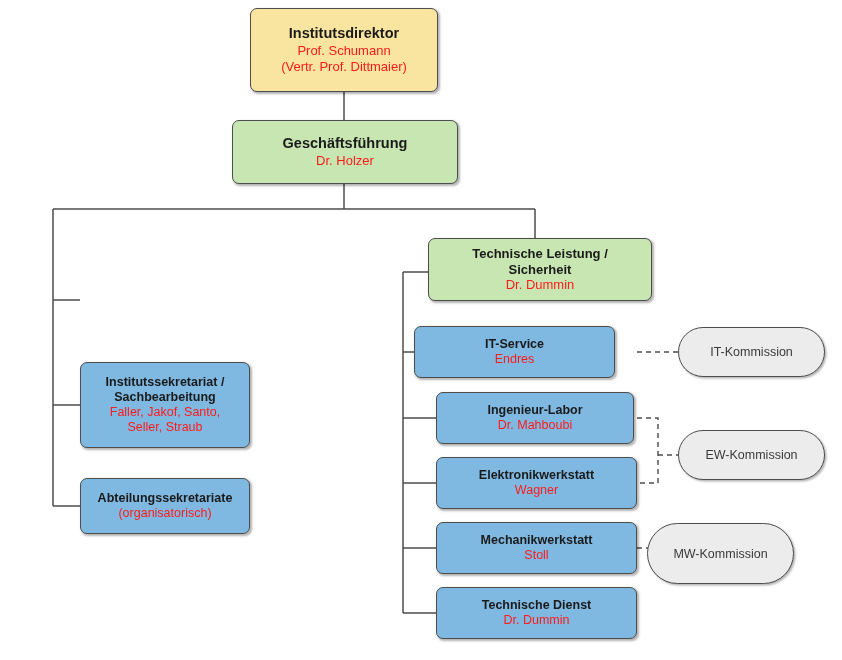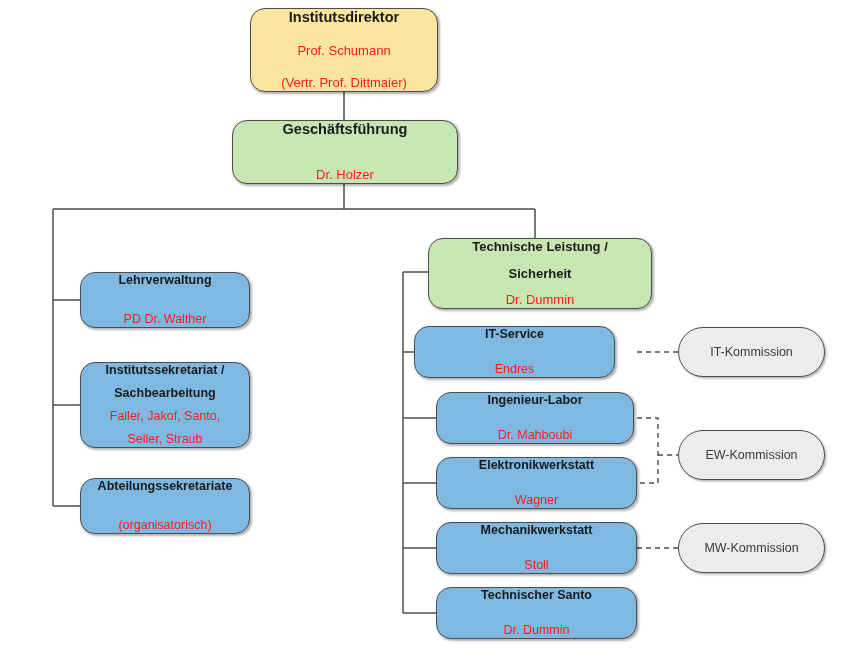--- a/index.html
+++ b/index.html
@@ -2,22 +2,22 @@
 <html><head>
 <meta charset="utf-8">
 <style>
   html,body{margin:0;padding:0;background:#ffffff;}
   body{width:842px;height:660px;position:relative;overflow:hidden;
        font-family:"Liberation Sans","DejaVu Sans",sans-serif;}
   #canvas{position:absolute;left:0;top:0;width:842px;height:660px;}
   svg.lines{position:absolute;left:0;top:0;width:842px;height:660px;pointer-events:none;}
 
   .node{position:absolute;box-sizing:border-box;border:1.6px solid #4d4d4d;
-        border-radius:15px;display:flex;flex-direction:column;align-items:center;
-        justify-content:space-between;text-align:center;
+        border-radius:7px;display:flex;flex-direction:column;align-items:center;
+        justify-content:center;text-align:center;
         box-shadow:1.5px 1.5px 2.2px rgba(0,0,0,0.30);}
   .node .title{font-weight:bold;color:#1a1a1a;line-height:1.22;}
   .node .person{color:#ff1a1a;line-height:1.22;}
 
   .yellow{background:#fae5a0;}
   .green{background:#c8e6b2;}
   .blue{background:#7fb9e2;}
 
   .ellipse{position:absolute;box-sizing:border-box;background:#ececec;
            border:1.6px solid #4d4d4d;border-radius:999px;display:flex;
@@ -69,38 +69,34 @@
     <div class="title" style="font-size:14.5px;">Institutsdirektor</div>
     <div class="person" style="font-size:13px;">Prof. Schumann</div>
     <div class="person" style="font-size:13px;">(Vertr. Prof. Dittmaier)</div>
   </div>
 
   <div class="node green" style="left:232px;top:120px;width:226px;height:64px;">
     <div class="title" style="font-size:14.5px;">Geschäftsführung</div>
     <div class="person" style="font-size:13px;">Dr. Holzer</div>
   </div>
 
-  <div class="node blue" style="left:80px;top:272px;width:170px;height:56px;">
-    <div class="title" style="font-size:12.5px;">Lehrverwaltung</div>
-    <div class="person" style="font-size:12.5px;">PD Dr. Walther</div>
-  </div>
 
   <div class="node blue" style="left:80px;top:362px;width:170px;height:86px;">
     <div class="title" style="font-size:12.5px;">Institutssekretariat /</div>
     <div class="title" style="font-size:12.5px;">Sachbearbeitung</div>
     <div class="person" style="font-size:12.5px;">Faller, Jakof, Santo,</div>
     <div class="person" style="font-size:12.5px;">Seller, Straub</div>
   </div>
 
   <div class="node blue" style="left:80px;top:478px;width:170px;height:56px;">
     <div class="title" style="font-size:12.5px;">Abteilungssekretariate</div>
     <div class="person" style="font-size:12.5px;">(organisatorisch)</div>
   </div>
 
-  <div class="node green" style="left:428px;top:238px;width:224px;height:71px;">
+  <div class="node green" style="left:428px;top:238px;width:224px;height:63px;">
     <div class="title" style="font-size:13px;">Technische Leistung /</div>
     <div class="title" style="font-size:13px;">Sicherheit</div>
     <div class="person" style="font-size:13px;">Dr. Dummin</div>
   </div>
 
   <div class="node blue" style="left:414px;top:326px;width:201px;height:52px;">
     <div class="title" style="font-size:12.5px;">IT-Service</div>
     <div class="person" style="font-size:12.5px;">Endres</div>
   </div>
 
@@ -113,29 +109,29 @@
     <div class="title" style="font-size:12.5px;">Elektronikwerkstatt</div>
     <div class="person" style="font-size:12.5px;">Wagner</div>
   </div>
 
   <div class="node blue" style="left:436px;top:522px;width:201px;height:52px;">
     <div class="title" style="font-size:12.5px;">Mechanikwerkstatt</div>
     <div class="person" style="font-size:12.5px;">Stoll</div>
   </div>
 
   <div class="node blue" style="left:436px;top:587px;width:201px;height:52px;">
-    <div class="title" style="font-size:12.5px;">Technischer Santo</div>
+    <div class="title" style="font-size:12.5px;">Technische Dienst</div>
     <div class="person" style="font-size:12.5px;">Dr. Dummin</div>
   </div>
 
   <div class="ellipse" style="left:678px;top:430px;width:147px;height:50px;">
     <span style="font-size:12.5px;">EW-Kommission</span>
   </div>
 
   <div class="ellipse" style="left:678px;top:327px;width:147px;height:50px;">
     <span style="font-size:12.5px;">IT-Kommission</span>
   </div>
 
-  <div class="ellipse" style="left:678px;top:523px;width:147px;height:50px;">
+  <div class="ellipse" style="left:647px;top:523px;width:147px;height:61px;">
     <span style="font-size:12.5px;">MW-Kommission</span>
   </div>
 
 </div>
 
 </body></html>

